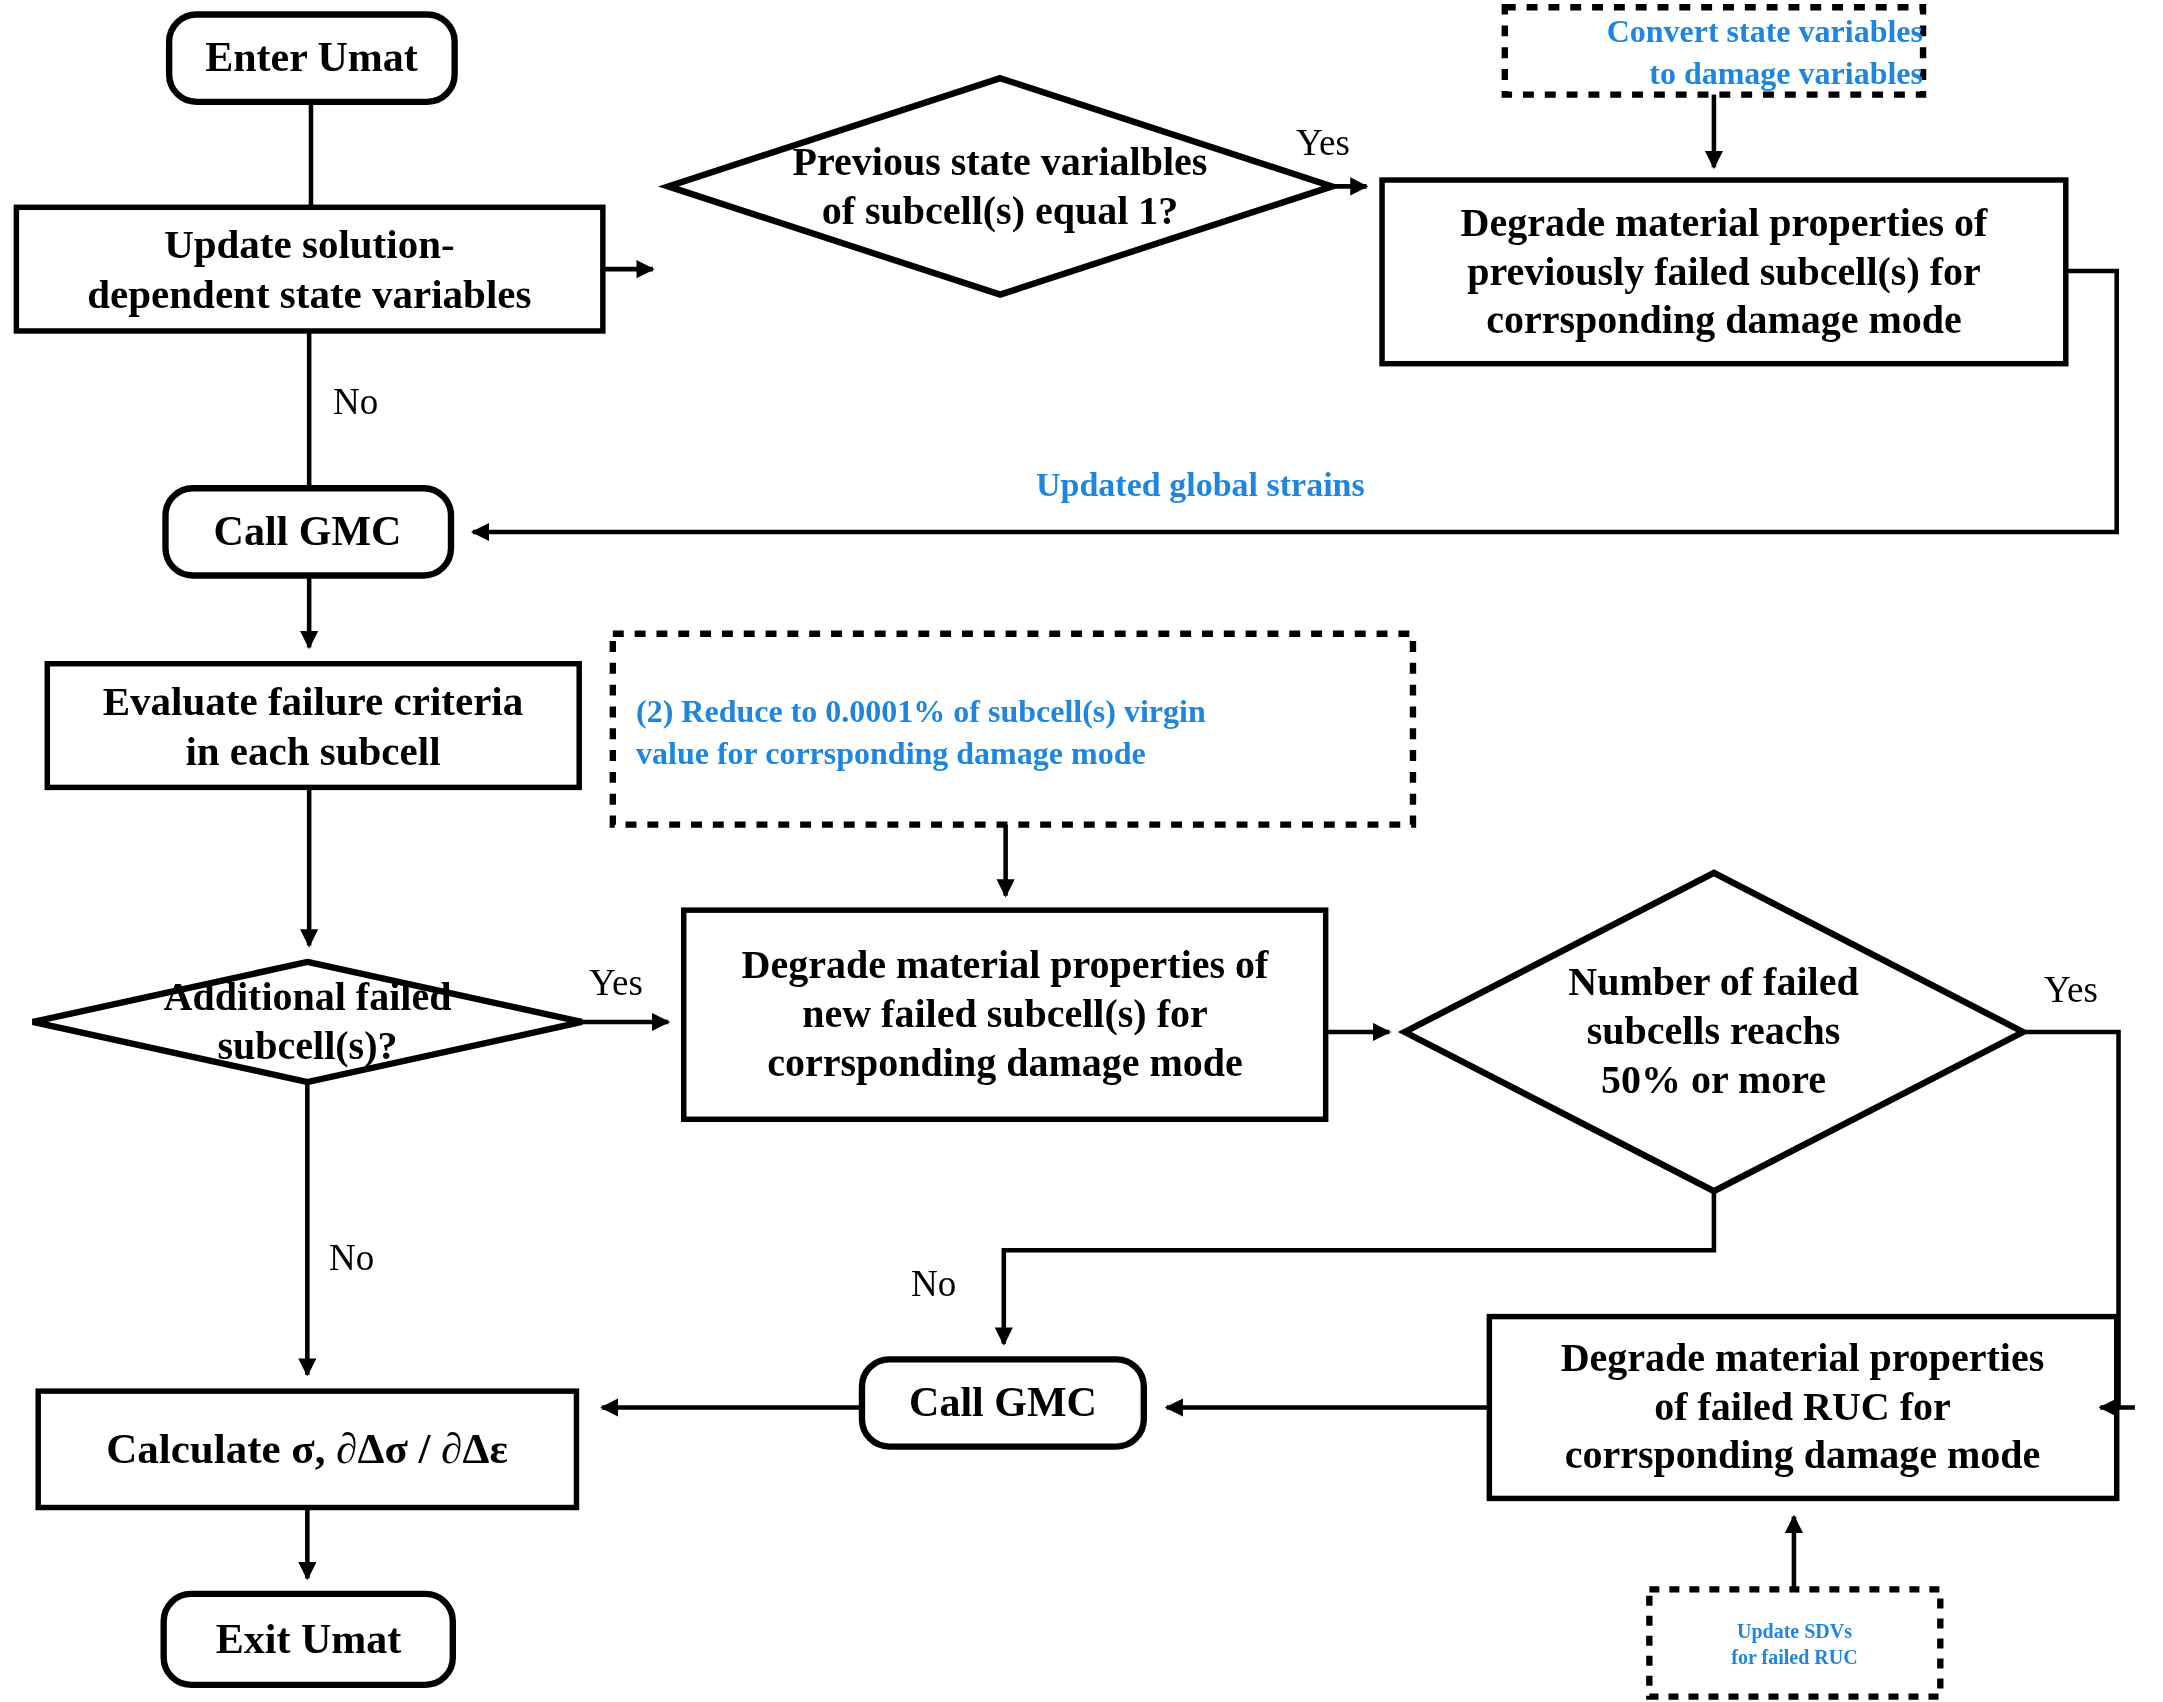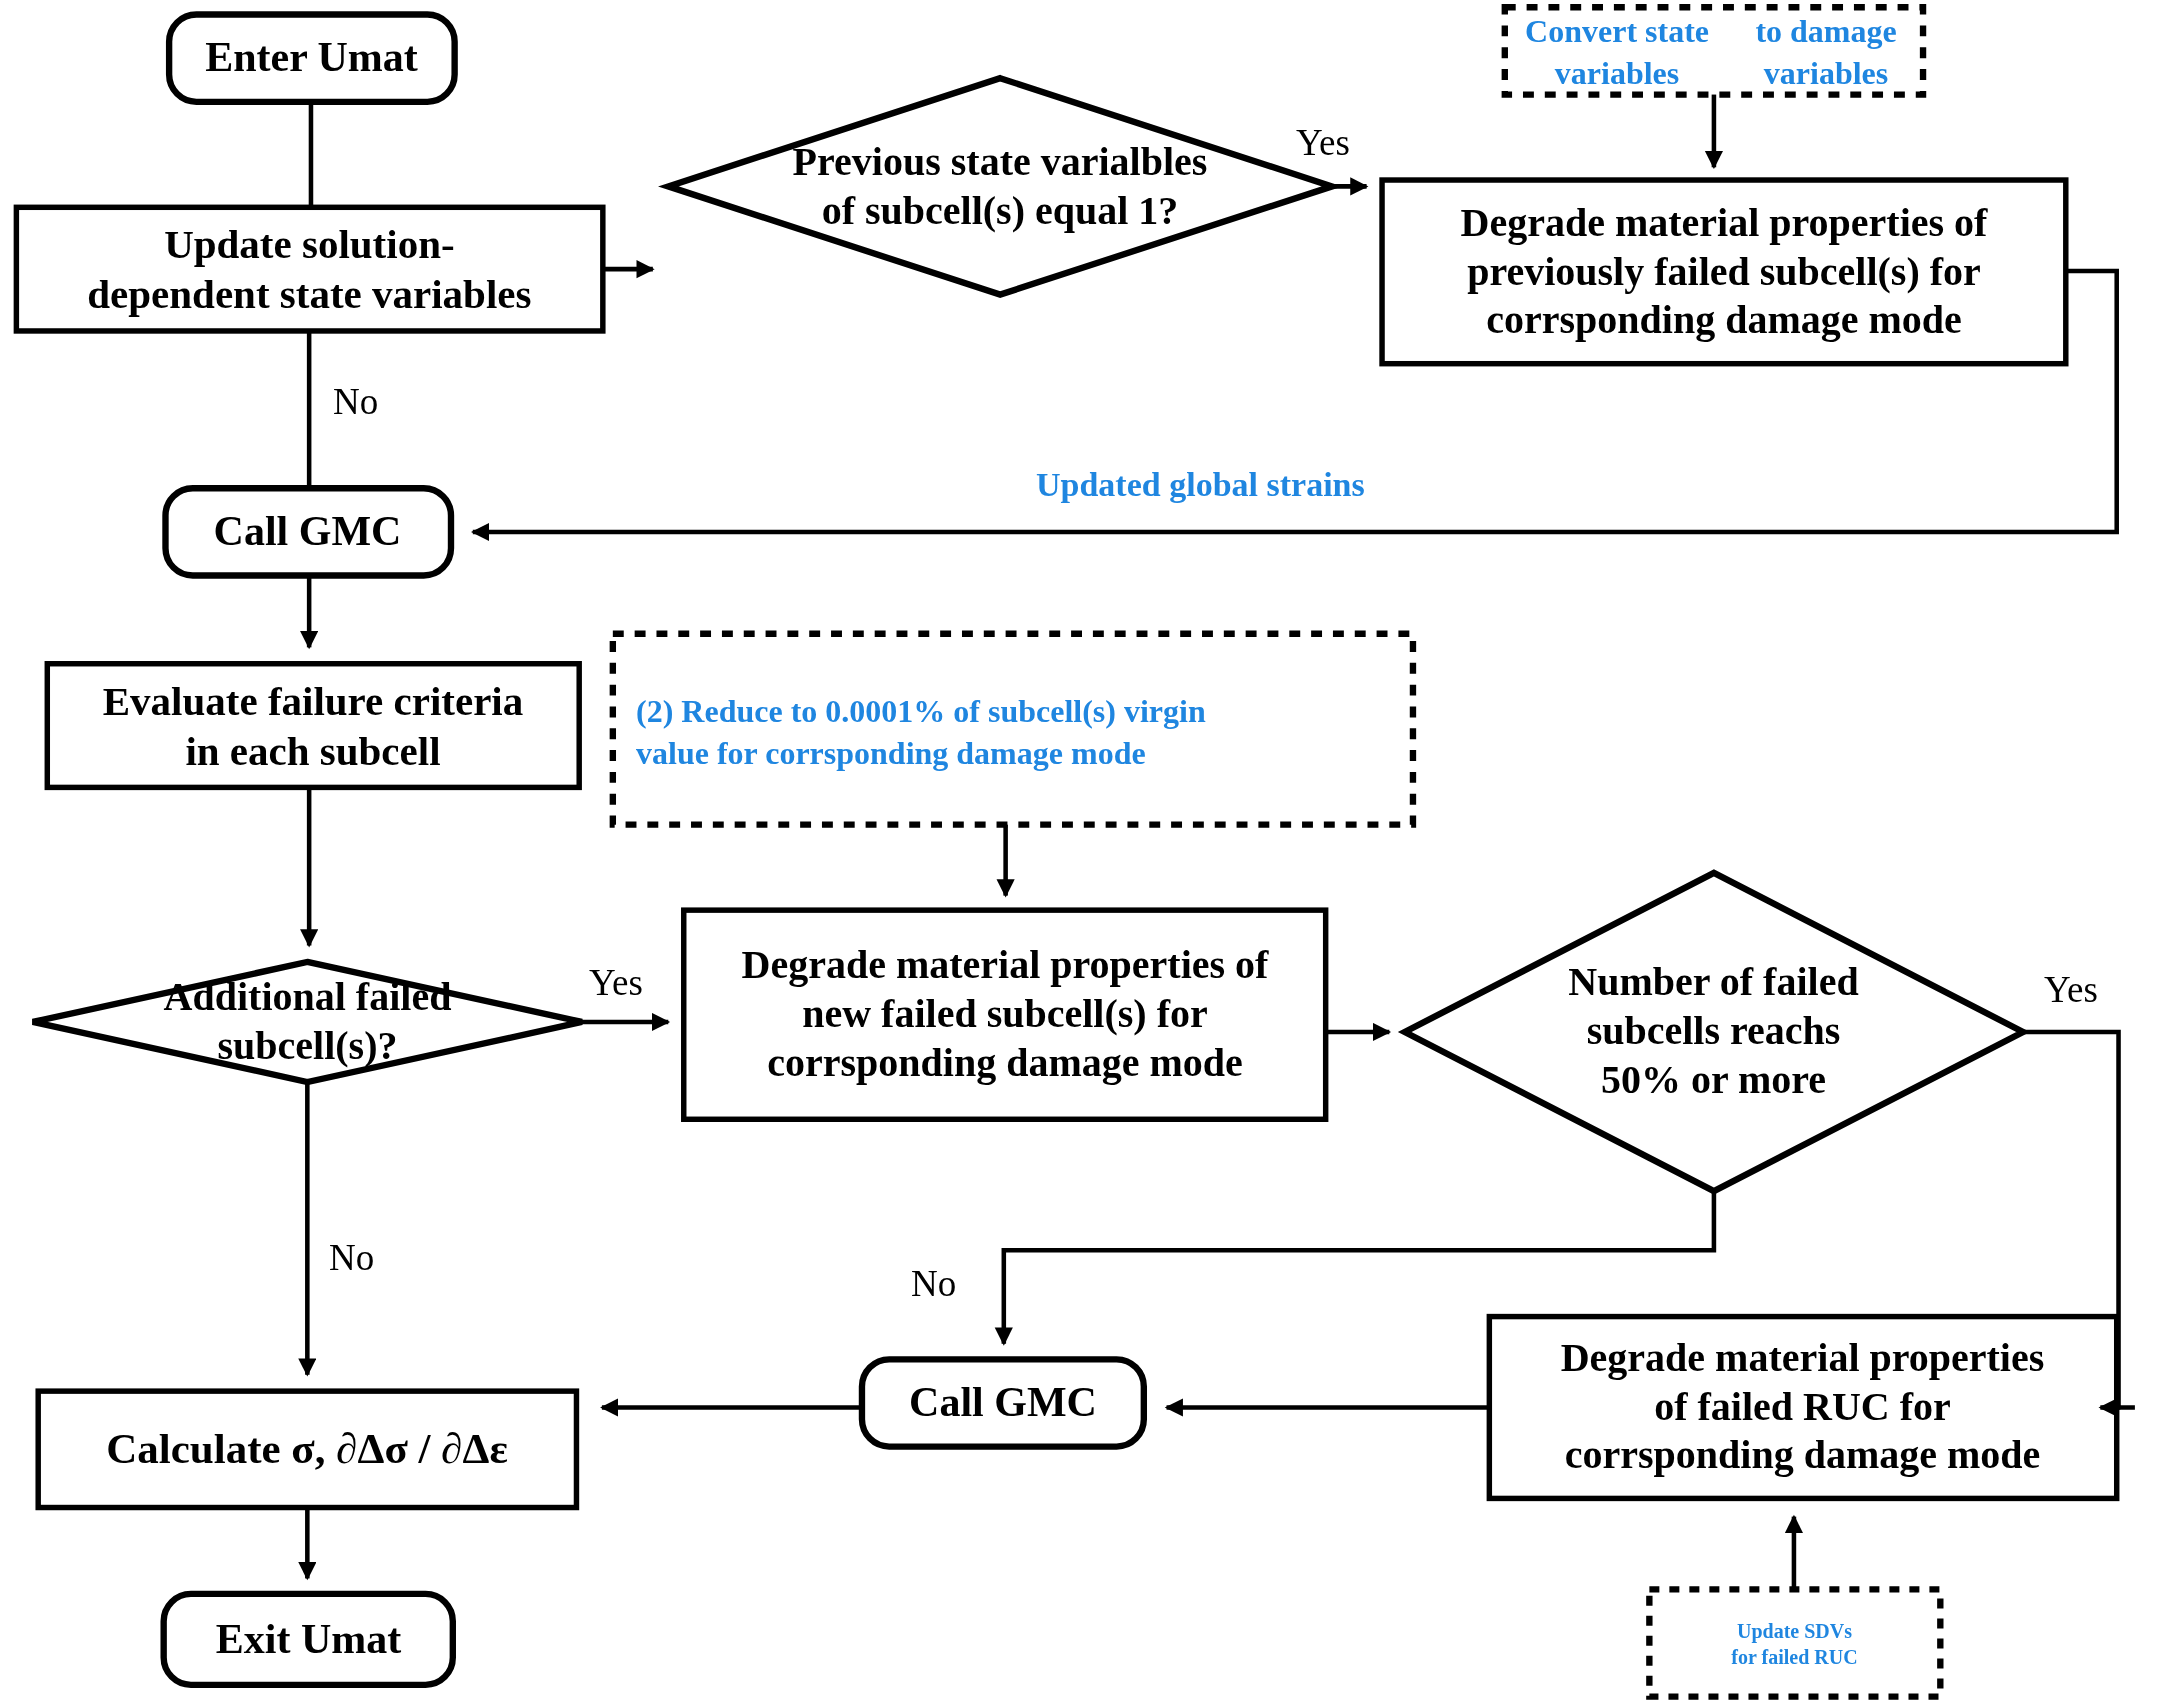--- a/index.html
+++ b/index.html
@@ -145,21 +145,21 @@
   </svg>
 
   <div class="node-text" style="left:16.4px; top:207px; width:586px; height:124px; font-size:41px; white-space:pre-line;">Update solution-
 dependent state variables</div>
 
   <div class="node-text" style="left:169px; top:14.5px; width:285px; height:87px; font-size:42px;">Enter Umat</div>
 
   <div class="node-text" style="left:691px; top:132px; width:618px; height:109px; font-size:40px; white-space:pre-line;">Previous state varialbles
 of subcell(s) equal 1?</div>
 
-  <div class="note-text" style="left:1505px; top:11px; width:418px; height:84px; font-size:32px; text-align:center; display:flex; flex-direction:row; justify-content:center;">
+  <div class="note-text" style="left:1505px; top:11px; width:418px; height:84px; font-size:32px; text-align:right; display:flex; flex-direction:column; justify-content:center;">
     <div>Convert state variables</div>
     <div>to damage variables</div>
   </div>
 
   <div class="node-text" style="left:1382px; top:180px; width:684px; height:184px; font-size:40px; white-space:pre-line;">Degrade material properties of
 previously failed subcell(s) for
 corrsponding damage mode</div>
 
   <div class="node-text" style="left:165px; top:488px; width:285px; height:87px; font-size:42px;">Call GMC</div>
 

